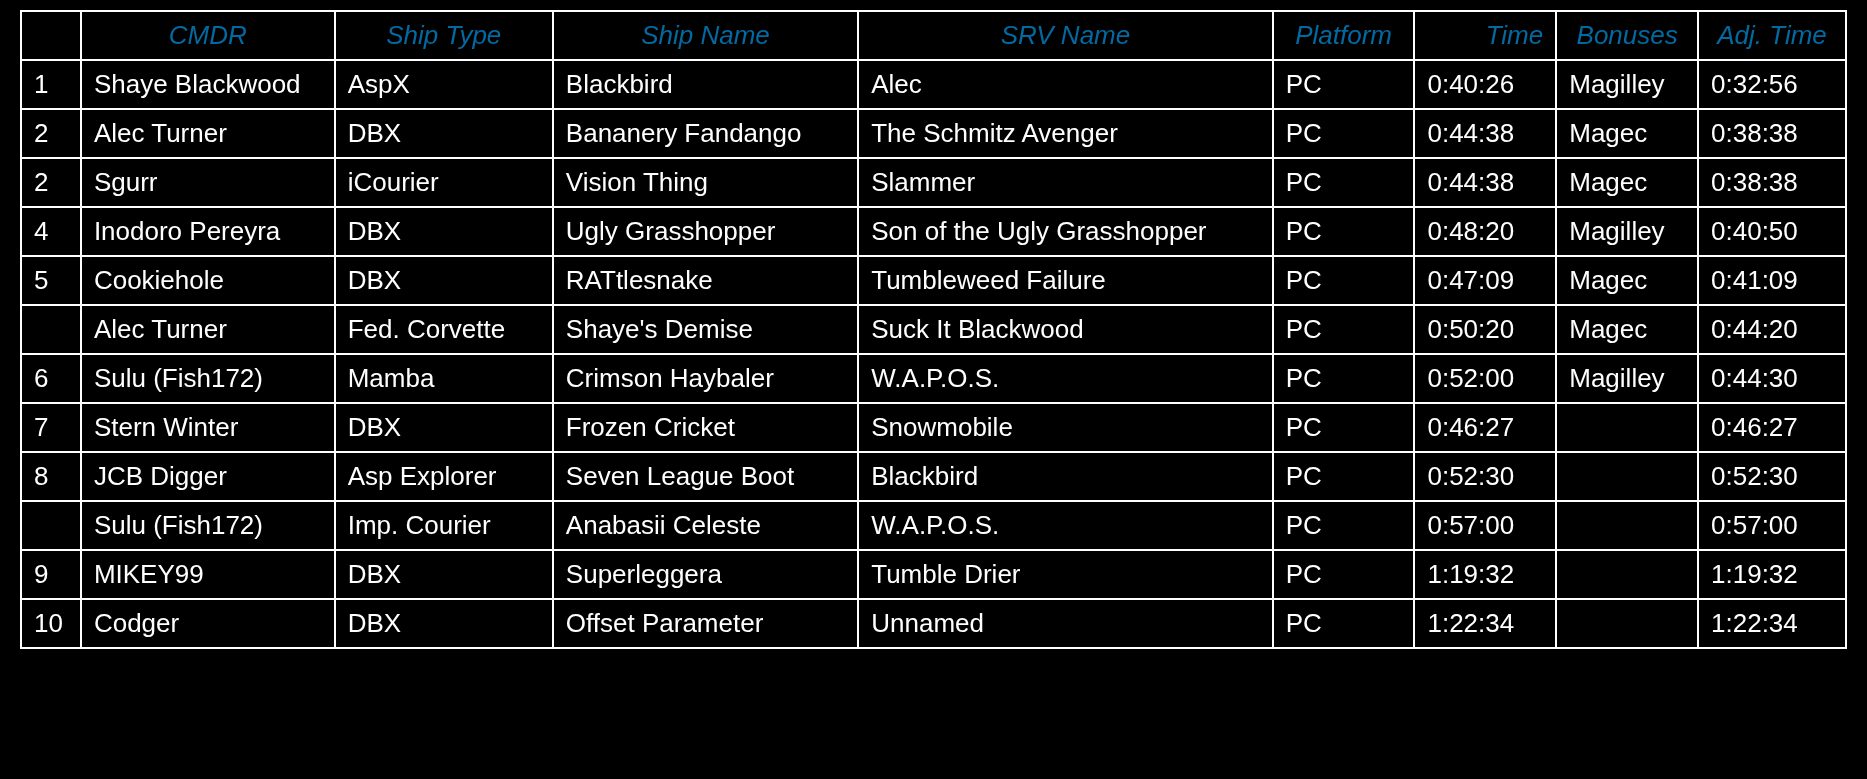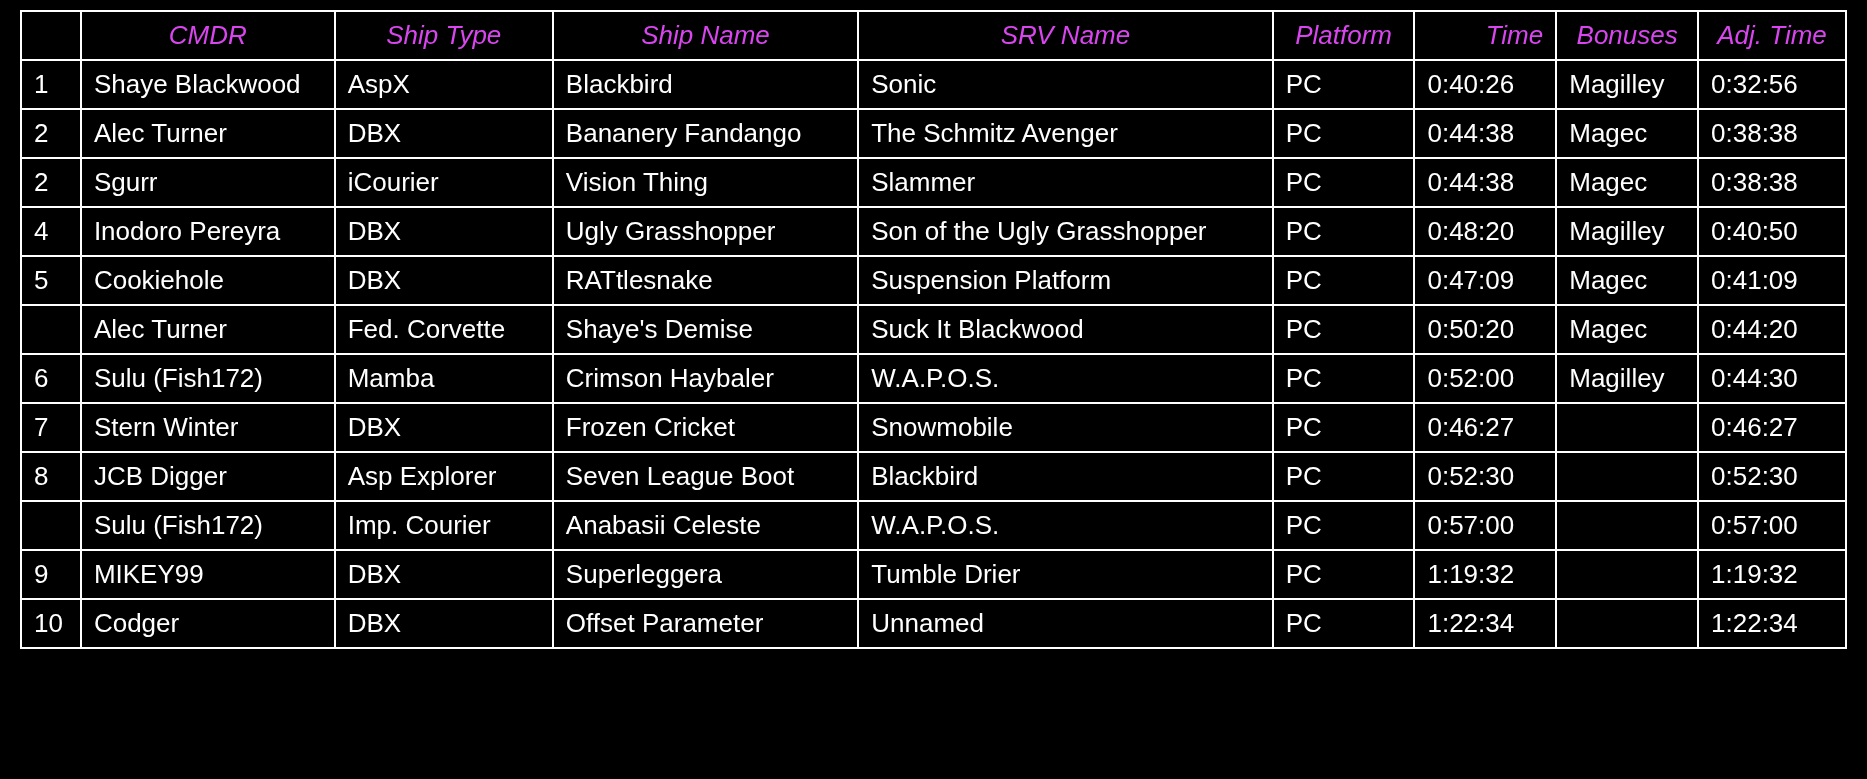--- a/index.html
+++ b/index.html
@@ -41,21 +41,21 @@
       border: 2px solid #ffffff;
       padding: 8px 12px;
       font-size: 26px;
       white-space: nowrap;
     }
 
     th {
       font-style: italic;
       font-weight: normal;
       background-color: #000000;
-      color: #d946ef;
+      color: #0369a1;
     }
 
     tr td {
       background-color: #000000;
       color: #ffffff;
     }
 
     .rank-col {
       width: 40px;
       text-align: center;
@@ -114,21 +114,21 @@
         <th class="bonuses-col">Bonuses</th>
         <th class="adj-time-col">Adj. Time</th>
       </tr>
     </thead>
     <tbody id="table-body">
     <tr>
           <td>1</td>
           <td>Shaye Blackwood</td>
           <td>AspX</td>
           <td>Blackbird</td>
-          <td>Sonic</td>
+          <td>Alec</td>
           <td>PC</td>
           <td>0:40:26</td>
           <td>Magilley</td>
           <td>0:32:56</td>
         </tr>
         <tr>
           <td>2</td>
           <td>Alec Turner</td>
           <td>DBX</td>
           <td>Bananery Fandango</td>
@@ -158,21 +158,21 @@
           <td>PC</td>
           <td>0:48:20</td>
           <td>Magilley</td>
           <td>0:40:50</td>
         </tr>
         <tr>
           <td>5</td>
           <td>Cookiehole</td>
           <td>DBX</td>
           <td>RATtlesnake</td>
-          <td>Suspension Platform</td>
+          <td>Tumbleweed Failure</td>
           <td>PC</td>
           <td>0:47:09</td>
           <td>Magec</td>
           <td>0:41:09</td>
         </tr>
         <tr>
           <td></td>
           <td>Alec Turner</td>
           <td>Fed. Corvette</td>
           <td>Shaye's Demise</td>

